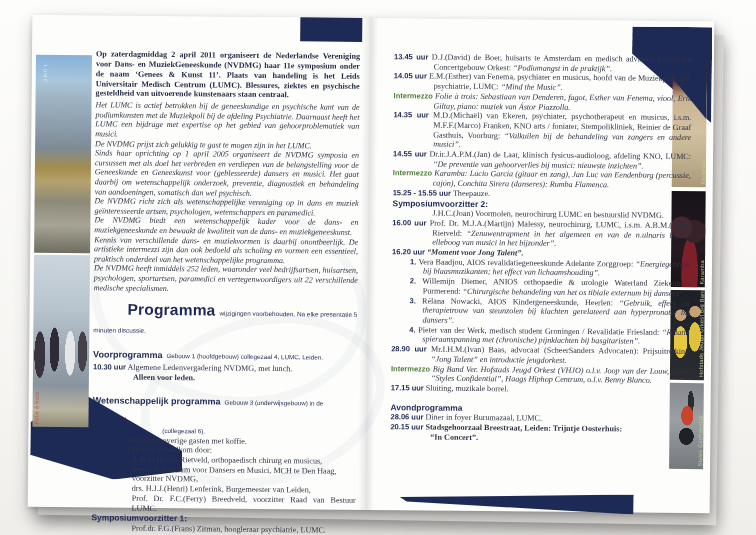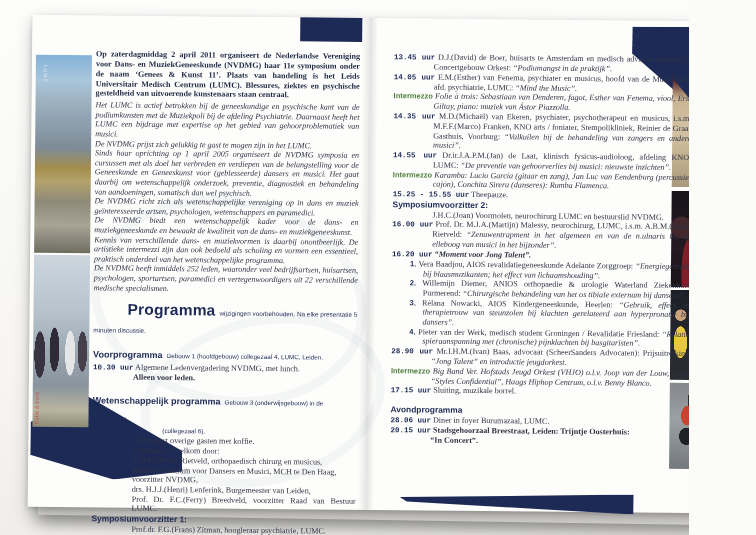--- a/index.html
+++ b/index.html
@@ -1,17 +1,17 @@
 <!DOCTYPE html>
 <html><head>
 <meta charset="utf-8">
 <style>
   html,body{margin:0;padding:0;}
   body{width:756px;height:535px;background:#fbfbf8;font-family:"Liberation Serif",serif;}
-  .scene{position:relative;width:689px;height:535px;overflow:hidden;
+  .scene{position:relative;width:756px;height:535px;overflow:hidden;
          background:linear-gradient(180deg,#fdfdfc 0%,#f6f5f2 70%,#efeeea 100%);}
   .under-sheet{position:absolute;left:42px;top:30px;width:678px;height:490px;background:#e9e7e1;
          transform:rotate(0.9deg);box-shadow:0 8px 16px rgba(40,40,40,0.4);}
   .spread{position:absolute;left:30px;top:18px;width:682px;height:492px;background:#fdfdfb;
          transform:rotate(0.55deg);box-shadow:3px 9px 18px rgba(50,50,55,0.38),0 2px 5px rgba(0,0,0,0.18);}
   .fold{position:absolute;left:330px;top:0;bottom:0;width:16px;z-index:6;
         background:linear-gradient(90deg,rgba(0,0,0,0) 0%,rgba(80,80,90,0.10) 42%,rgba(90,90,100,0.16) 52%,rgba(0,0,0,0) 100%);}
   .page{position:absolute;top:0;height:100%;}
   .page.left{left:0;width:338px;}
   .page.right{left:338px;width:344px;}
@@ -79,21 +79,21 @@
   .prog-title{font-family:"Liberation Sans",sans-serif;font-weight:700;font-size:15.5px;color:#1e2a56;letter-spacing:0.2px;padding-left:34px;}
   .prog-note{font-family:"Liberation Sans",sans-serif;font-size:6.4px;color:#1e2a56;}
   .sec-row{margin:7px 0 1px;}
   .sec-title{font-family:"Liberation Sans",sans-serif;font-weight:700;font-size:9px;color:#1e2a56;}
   .venue{font-family:"Liberation Sans",sans-serif;font-size:6.3px;color:#1e2a56;}
   .venue2{margin:0 0 2px 70px;font-family:"Liberation Sans",sans-serif;font-size:6.3px;color:#1e2a56;}
 
   .entry{margin:0;padding-left:40px;text-indent:-40px;font-size:8.1px;line-height:1.2;color:#2f3345;text-align:justify;}
   .entry.num{padding-left:31px;text-indent:-13px;}
   .entry.gap-header{margin-top:9px;}
-  .entry .time{font-family:Liberation Mono, monospace;font-weight:700;font-size:7.5px;color:#1e2a56;}
+  .entry .time{font-family:Liberation Sans, sans-serif;font-weight:700;font-size:7.5px;color:#1e2a56;}
   .entry .num{font-family:"Liberation Sans",sans-serif;font-weight:700;font-size:7.5px;color:#1e2a56;}
   .entry .imz{font-family:"Liberation Sans",sans-serif;font-weight:700;font-size:7.5px;color:#4e7d3a;}
   .entry .shead{font-family:"Liberation Sans",sans-serif;font-weight:700;font-size:8.4px;color:#1e2a56;}
   .it{font-style:italic;}
   .bd{font-weight:700;}
   .bdit{font-weight:700;font-style:italic;}
 </style>
 </head>
 <body>
 

